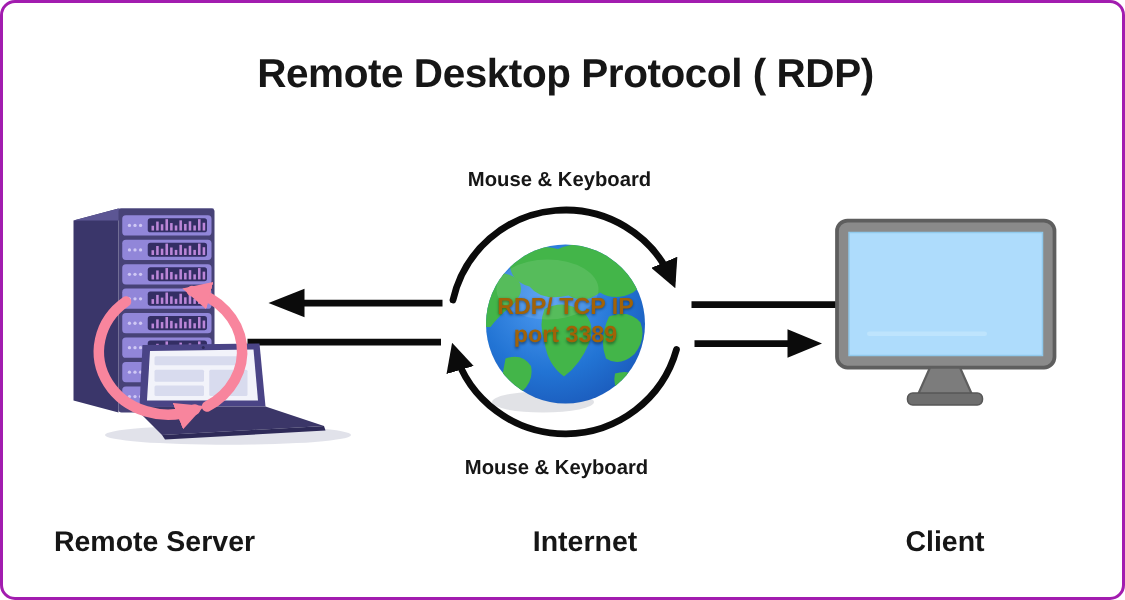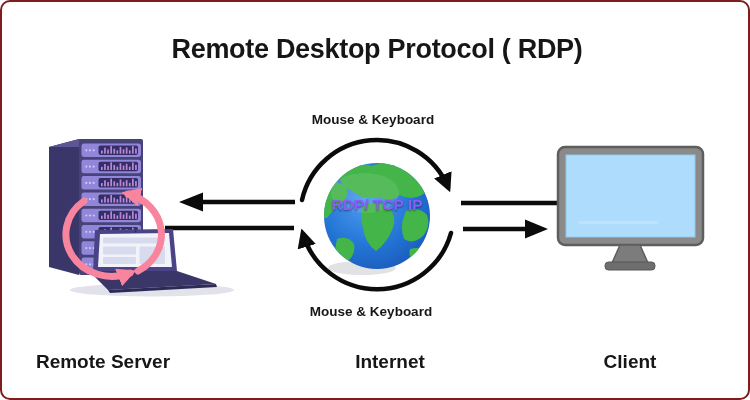--- a/index.html
+++ b/index.html
@@ -1,28 +1,28 @@
 <!DOCTYPE html>
 <html><head>
 <meta charset="utf-8">
 <style>
   html,body{margin:0;padding:0;background:#ffffff;}
   .canvas{
     position:relative;width:746px;height:396px;margin:0;
-    background:#ffffff;border:2px solid #7f1d1d;border-radius:10px;
+    background:#ffffff;border:2px solid #a21caf;border-radius:10px;
     font-family:"Liberation Sans","DejaVu Sans",sans-serif;
     overflow:hidden;box-sizing:content-box;
   }
   .art{position:absolute;left:0;top:0;width:750px;height:400px;}
   .txt{position:absolute;color:#161616;}
   .title{top:32px;left:0;width:750px;text-align:center;font-size:27px;font-weight:700;letter-spacing:-0.3px;}
   .flow-label{font-size:13.5px;font-weight:700;text-align:center;width:200px;}
   .flow-top{top:110px;left:271px;}
   .flow-bottom{top:302px;left:269px;}
-  .globe-text{top:193px;left:294px;width:162px;text-align:center;color:#8b5cf6;
+  .globe-text{top:193px;left:294px;width:162px;text-align:center;color:#a16207;
     font-size:15.5px;font-weight:700;line-height:19px;
     text-shadow:0 1px 2px rgba(0,0,0,0.45);}
   .caption{top:349px;font-size:19px;font-weight:700;text-align:center;width:160px;}
   .cap-server{left:21px;}
   .cap-internet{left:308px;}
   .cap-client{left:548px;text-align:center;}
 </style>
 </head>
 <body>
 
@@ -136,18 +136,19 @@
       <polygon points="618,243 638,243 646,261 610,261" fill="#7c7c7c" stroke="#5e5e5e" stroke-width="1.5"></polygon>
       <rect x="603" y="260" width="50" height="8" rx="3.5" fill="#6e6e6e" stroke="#575757" stroke-width="1"></rect>
     </g>
   </svg>
 
   <div class="txt title">Remote Desktop Protocol ( RDP)</div>
   <div class="txt flow-label flow-top">Mouse &amp; Keyboard</div>
   <div class="txt flow-label flow-bottom">Mouse &amp; Keyboard</div>
   <div class="txt globe-text">
     <div>RDP/ TCP IP</div>
+    <div>port 3389</div>
   </div>
   <div class="txt caption cap-server">Remote Server</div>
   <div class="txt caption cap-internet">Internet</div>
   <div class="txt caption cap-client">Client</div>
 
 </div>
 
 </body></html>

